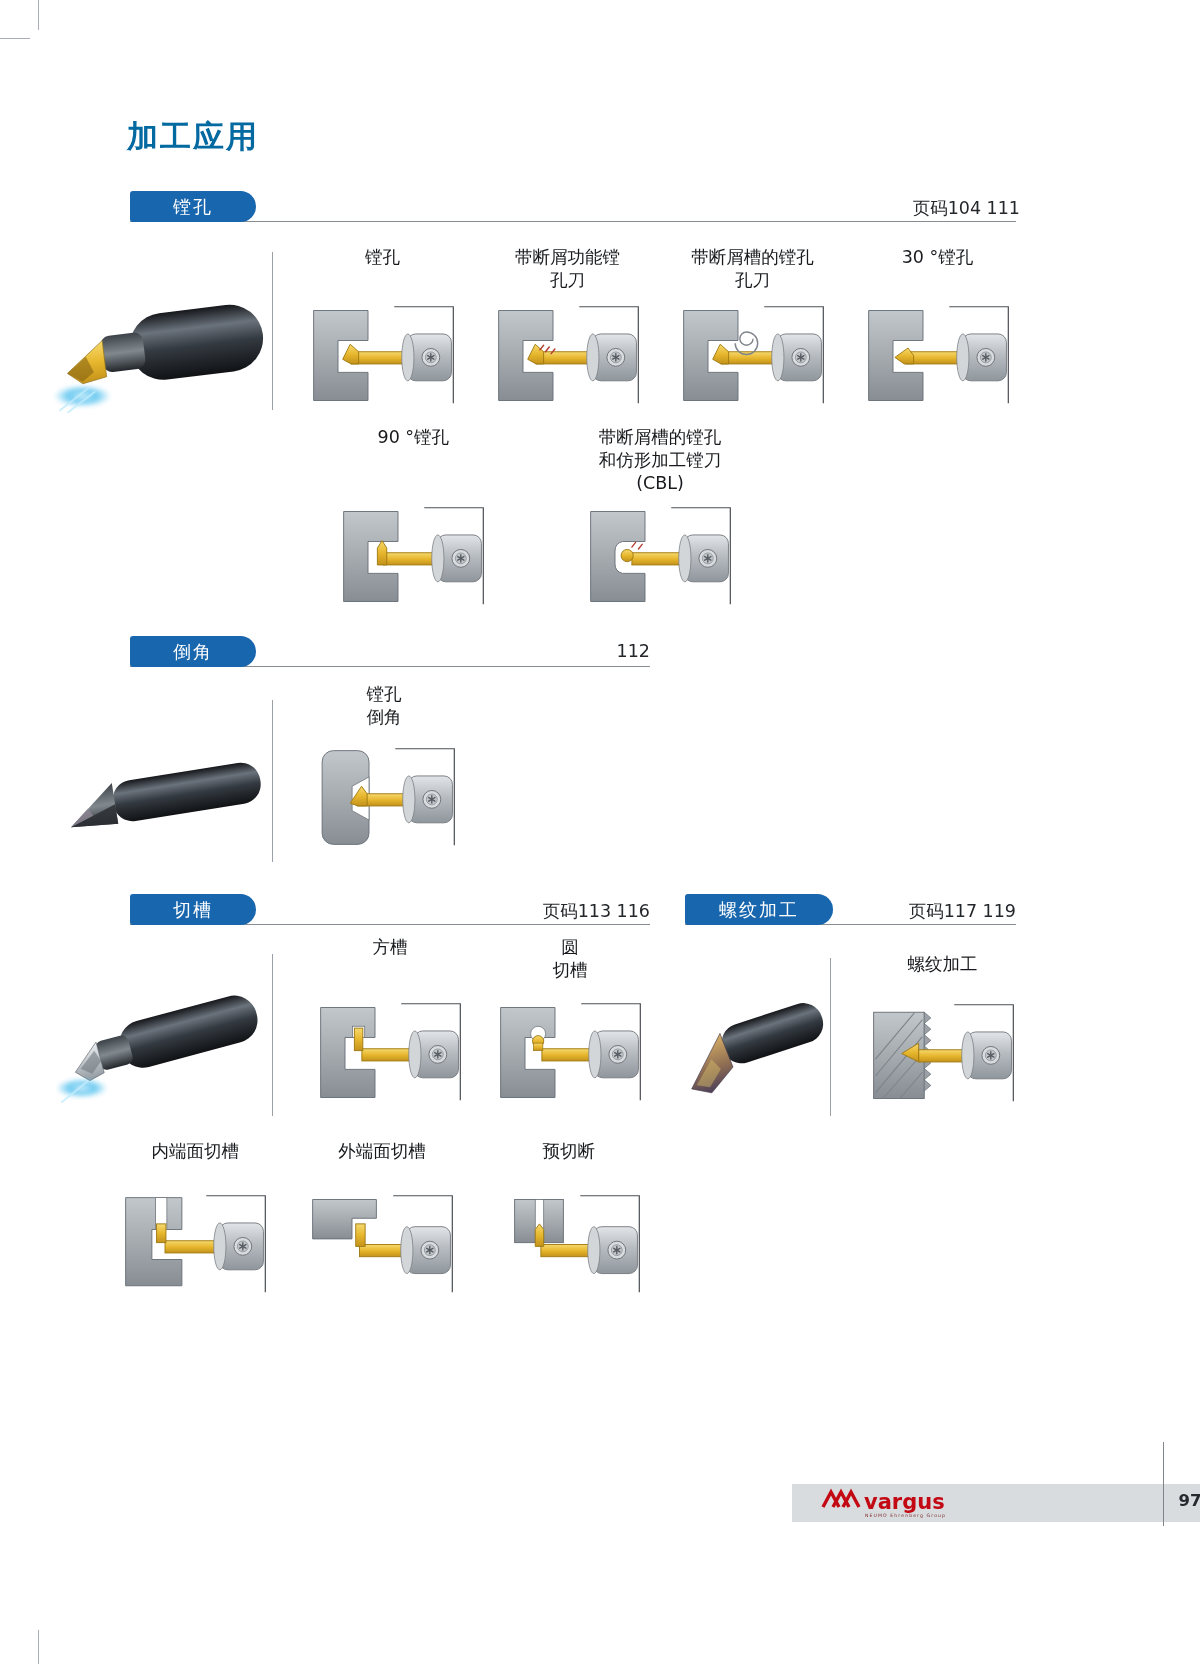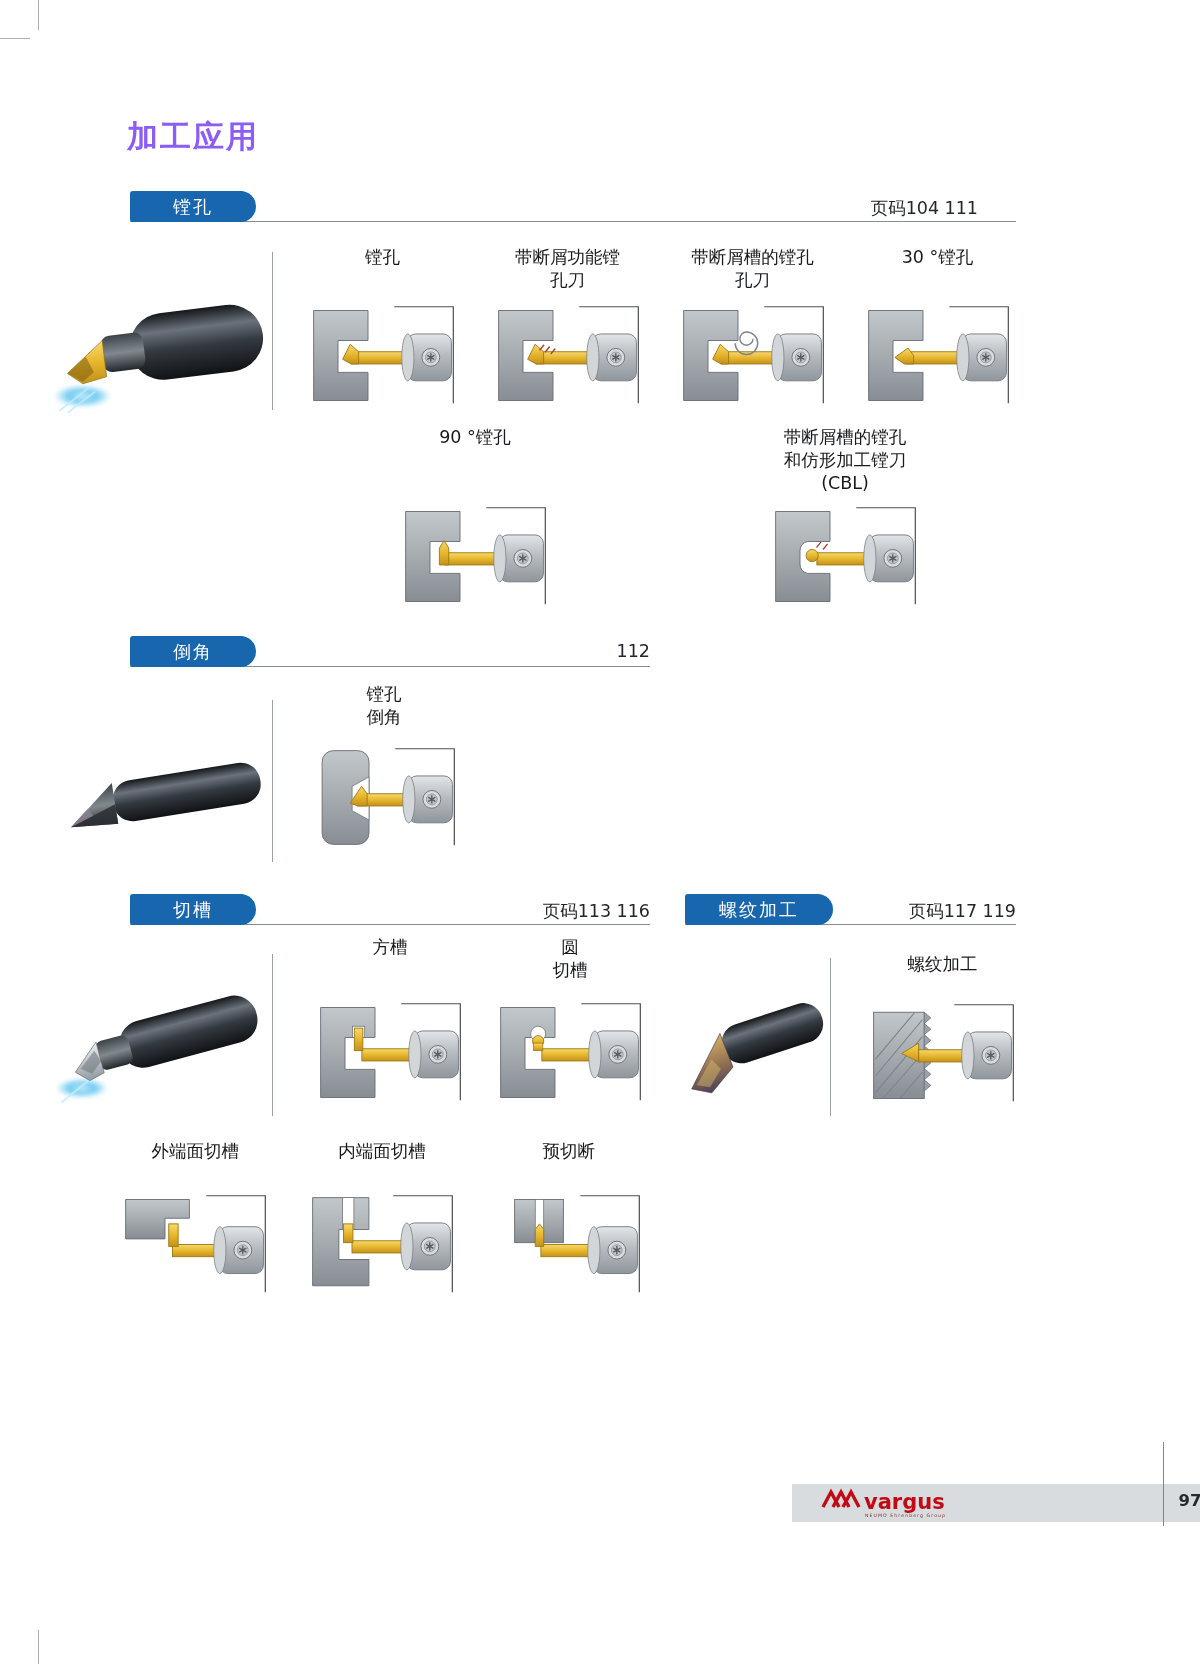--- a/index.html
+++ b/index.html
@@ -5,57 +5,57 @@
   *{margin:0;padding:0;box-sizing:border-box}
   html,body{background:#fff}
   body{font-family:"DejaVu Sans","Liberation Sans",sans-serif;color:#1c1f23}
   .page{position:relative;width:1200px;height:1664px;background:#fff;overflow:hidden}
 
   .crop{position:absolute;background:#a9afb5}
   .crop-tl-v{left:38px;top:0;width:1px;height:30px}
   .crop-tl-h{left:0;top:38px;width:30px;height:1px}
   .crop-bl-v{left:38px;top:1630px;width:1px;height:34px}
 
-  .title{position:absolute;left:127px;top:116px;font-size:31px;font-weight:600;letter-spacing:2px;color:#8b5cf6}
+  .title{position:absolute;left:127px;top:116px;font-size:31px;font-weight:600;letter-spacing:2px;color:#0369a1}
 
   .rule{position:absolute;height:0;border-top:1px solid #878d93}
   .rule-1{left:130px;top:221px;width:886px}
   .rule-2{left:130px;top:666px;width:520px}
   .rule-3{left:130px;top:924px;width:520px}
   .rule-4{left:685px;top:924px;width:331px}
 
   .pill{position:absolute;height:31px;background:#1866ad;color:#fff;font-size:18px;
         display:flex;align-items:center;justify-content:center;
         border-radius:3px 16px 16px 3px;letter-spacing:2px}
   .pill-1{left:130px;top:191px;width:126px}
   .pill-2{left:130px;top:636px;width:126px}
   .pill-3{left:130px;top:894px;width:126px}
   .pill-4{left:685px;top:894px;width:148px}
 
   .pages{position:absolute;font-size:17.5px;color:#23262a;text-align:right}
-  .pages-1{left:728px;top:196px;width:250px}
+  .pages-1{left:770px;top:196px;width:250px}
   .pages-2{left:500px;top:641px;width:150px}
   .pages-3{left:400px;top:899px;width:250px}
   .pages-4{left:766px;top:899px;width:250px}
 
   .vline{position:absolute;width:1px;background:#9aa0a6}
   .vline-1{left:272px;top:252px;height:158px}
   .vline-2{left:272px;top:700px;height:162px}
   .vline-3{left:272px;top:954px;height:162px}
   .vline-4{left:830px;top:958px;height:158px}
 
   .hero{position:absolute}
   .hero-1{left:52px;top:286px;width:218px;height:138px}
   .hero-2{left:58px;top:740px;width:206px;height:118px}
   .hero-3{left:56px;top:986px;width:208px;height:124px}
   .hero-4{left:666px;top:996px;width:162px;height:112px}
 
   .row{position:absolute;display:grid}
   .row-s1r1{left:302px;top:246px;width:716px;grid-template-columns:repeat(4,1fr);column-gap:24px}
-  .row-s1r2{left:302px;top:426px;width:716px;grid-template-columns:repeat(2,1fr);column-gap:24px}
+  .row-s1r2{left:302px;top:426px;width:716px;grid-template-columns:repeat(3,1fr);column-gap:24px}
   .row-s2  {left:300px;top:683px;width:360px;grid-template-columns:repeat(2,1fr);column-gap:24px}
   .row-s3r1{left:300px;top:936px;width:360px;grid-template-columns:repeat(2,1fr);}
   .row-s3r2{left:112px;top:1140px;width:540px;grid-template-columns:repeat(3,1fr);column-gap:20px}
   .row-s4  {left:860px;top:953px;width:165px;grid-template-columns:1fr}
 
   .cell{display:flex;flex-direction:column;align-items:center}
   .cell-label{font-size:17.5px;line-height:1.3;text-align:center;white-space:pre-line;color:#17191c;width:100%}
   .row-s1r1 .cell-label{min-height:57px}
   .row-s1r2 .cell-label{min-height:78px}
   .row-s2   .cell-label{min-height:62px}
@@ -376,53 +376,53 @@
           <g stroke="#565c62" stroke-width="1.5" stroke-linecap="round">
             <line x1="131" y1="54.2" x2="131" y2="61.8"></line>
             <line x1="127.7" y1="56.1" x2="134.3" y2="59.9"></line>
             <line x1="127.7" y1="59.9" x2="134.3" y2="56.1"></line>
           </g>
         </svg>
       </div>
     </div>
   <div class="row row-s3r2">
       <div class="cell">
+        <div class="cell-label">内端面切槽</div>
+        <svg class="cell-illus" viewBox="0 0 160 112">
+          <path d="M92 4 H155 V107" fill="none" stroke="#4c5156" stroke-width="1.3"></path>
+          <path d="M6 6 H66 V40 H34 V72 H66 V100 H6 Z" fill="url(#gw)" stroke="#697077"></path>
+          <rect x="38" y="6" width="12" height="34" fill="#ffffff" stroke="#697077" stroke-width="0.8"></rect>
+          <rect x="48" y="52" width="61" height="13" fill="url(#gg)" stroke="#a07a12" stroke-width="1"></rect>
+          <rect x="39" y="34" width="10" height="20" fill="url(#gg)" stroke="#a07a12"></rect>
+          <rect x="106" y="33" width="47" height="50" rx="9" fill="url(#gh)" stroke="#767b80"></rect>
+          <ellipse cx="106.5" cy="58" rx="6.5" ry="25" fill="#d3d6d9" stroke="#767b80" stroke-width="0.8"></ellipse>
+          <circle cx="131" cy="58" r="9.5" fill="#d9dcdf" stroke="#6c7176" stroke-width="1"></circle>
+          <circle cx="131" cy="58" r="5.8" fill="#c2c7cb" stroke="#868c91" stroke-width="0.8"></circle>
+          <g stroke="#565c62" stroke-width="1.5" stroke-linecap="round">
+            <line x1="131" y1="54.2" x2="131" y2="61.8"></line>
+            <line x1="127.7" y1="56.1" x2="134.3" y2="59.9"></line>
+            <line x1="127.7" y1="59.9" x2="134.3" y2="56.1"></line>
+          </g>
+        </svg>
+      </div>
+      <div class="cell">
         <div class="cell-label">外端面切槽</div>
         <svg class="cell-illus" viewBox="0 0 160 112">
           <path d="M92 4 H155 V107" fill="none" stroke="#4c5156" stroke-width="1.3"></path>
           <path d="M6 8 H74 V28 H48 V50 H6 Z" fill="url(#gw)" stroke="#697077"></path>
           <rect x="56" y="56" width="53" height="13" fill="url(#gg)" stroke="#a07a12"></rect>
           <rect x="52" y="34" width="10" height="24" fill="url(#gg)" stroke="#a07a12"></rect>
           <rect x="106" y="37" width="47" height="50" rx="9" fill="url(#gh)" stroke="#767b80"></rect>
           <ellipse cx="106.5" cy="62" rx="6.5" ry="25" fill="#d3d6d9" stroke="#767b80" stroke-width="0.8"></ellipse>
           <circle cx="131" cy="62" r="9.5" fill="#d9dcdf" stroke="#6c7176" stroke-width="1"></circle>
           <circle cx="131" cy="62" r="5.8" fill="#c2c7cb" stroke="#868c91" stroke-width="0.8"></circle>
           <g stroke="#565c62" stroke-width="1.5" stroke-linecap="round">
             <line x1="131" y1="58.2" x2="131" y2="65.8"></line>
             <line x1="127.7" y1="60.1" x2="134.3" y2="63.9"></line>
             <line x1="127.7" y1="63.9" x2="134.3" y2="60.1"></line>
-          </g>
-        </svg>
-      </div>
-      <div class="cell">
-        <div class="cell-label">内端面切槽</div>
-        <svg class="cell-illus" viewBox="0 0 160 112">
-          <path d="M92 4 H155 V107" fill="none" stroke="#4c5156" stroke-width="1.3"></path>
-          <path d="M6 6 H66 V40 H34 V72 H66 V100 H6 Z" fill="url(#gw)" stroke="#697077"></path>
-          <rect x="38" y="6" width="12" height="34" fill="#ffffff" stroke="#697077" stroke-width="0.8"></rect>
-          <rect x="48" y="52" width="61" height="13" fill="url(#gg)" stroke="#a07a12" stroke-width="1"></rect>
-          <rect x="39" y="34" width="10" height="20" fill="url(#gg)" stroke="#a07a12"></rect>
-          <rect x="106" y="33" width="47" height="50" rx="9" fill="url(#gh)" stroke="#767b80"></rect>
-          <ellipse cx="106.5" cy="58" rx="6.5" ry="25" fill="#d3d6d9" stroke="#767b80" stroke-width="0.8"></ellipse>
-          <circle cx="131" cy="58" r="9.5" fill="#d9dcdf" stroke="#6c7176" stroke-width="1"></circle>
-          <circle cx="131" cy="58" r="5.8" fill="#c2c7cb" stroke="#868c91" stroke-width="0.8"></circle>
-          <g stroke="#565c62" stroke-width="1.5" stroke-linecap="round">
-            <line x1="131" y1="54.2" x2="131" y2="61.8"></line>
-            <line x1="127.7" y1="56.1" x2="134.3" y2="59.9"></line>
-            <line x1="127.7" y1="59.9" x2="134.3" y2="56.1"></line>
           </g>
         </svg>
       </div>
       <div class="cell">
         <div class="cell-label">预切断</div>
         <svg class="cell-illus" viewBox="0 0 160 112">
           <path d="M92 4 H155 V107" fill="none" stroke="#4c5156" stroke-width="1.3"></path>
           <rect x="22" y="8" width="52" height="46" fill="url(#gw)" stroke="#697077"></rect>
           <rect x="44" y="8" width="9" height="46" fill="#ffffff" stroke="#697077" stroke-width="0.8"></rect>
           <rect x="50" y="56" width="59" height="13" fill="url(#gg)" stroke="#a07a12"></rect>

